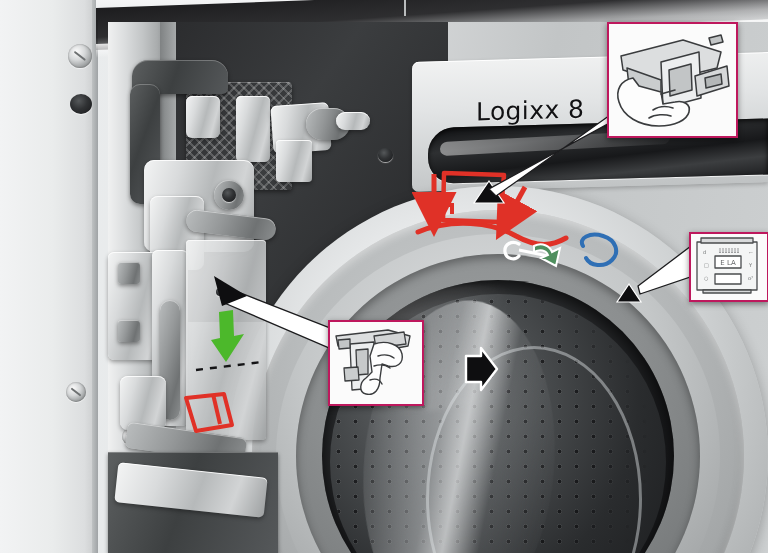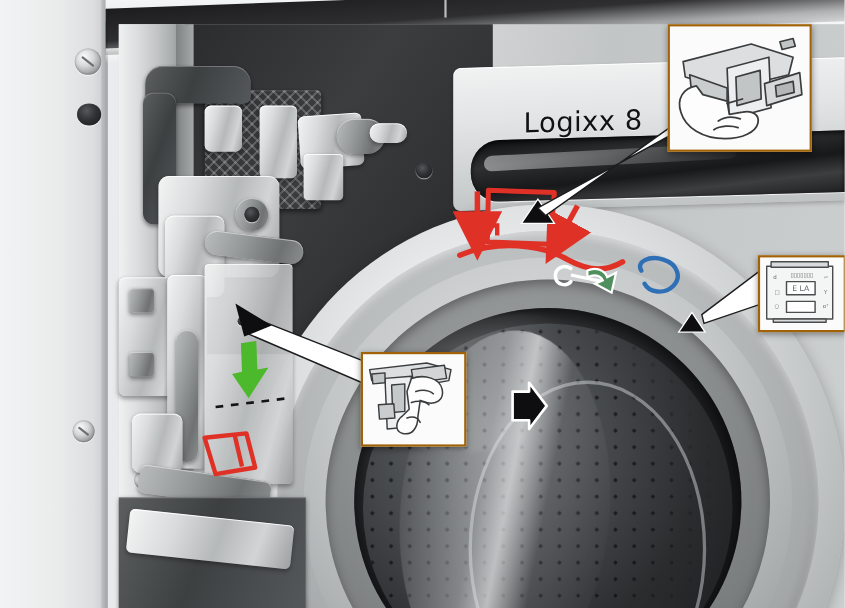--- a/index.html
+++ b/index.html
@@ -102,21 +102,21 @@
     box-shadow:inset 0 1px 0 rgba(255,255,255,.45),0 2px 4px rgba(0,0,0,.4);}
   .dark-part{background:linear-gradient(110deg,#5c5f60 0%,#3d4041 45%,#55585a 100%);
     box-shadow:inset 0 1px 0 rgba(255,255,255,.25),0 2px 4px rgba(0,0,0,.45);}
   .mesh{background-image:repeating-linear-gradient(45deg,rgba(255,255,255,.20) 0 2px,transparent 2px 7px),
       repeating-linear-gradient(-45deg,rgba(255,255,255,.20) 0 2px,transparent 2px 7px);}
 
   
   svg.overlay{position:absolute;left:0;top:0;width:768px;height:553px;overflow:visible;}
 
   
-  .inset{position:absolute;background:#fbfbfb;border:2px solid #a16207;
+  .inset{position:absolute;background:#fbfbfb;border:2px solid #be185d;
     box-shadow:0 2px 6px rgba(0,0,0,.45);}
   .inset svg{display:block;}
   .blurtext{font-family:"DejaVu Sans",sans-serif;fill:#4a4c4e;}
 </style>
 </head>
 <body>
 
 <div id="stage">
 
   <div class="abs wall"></div>

